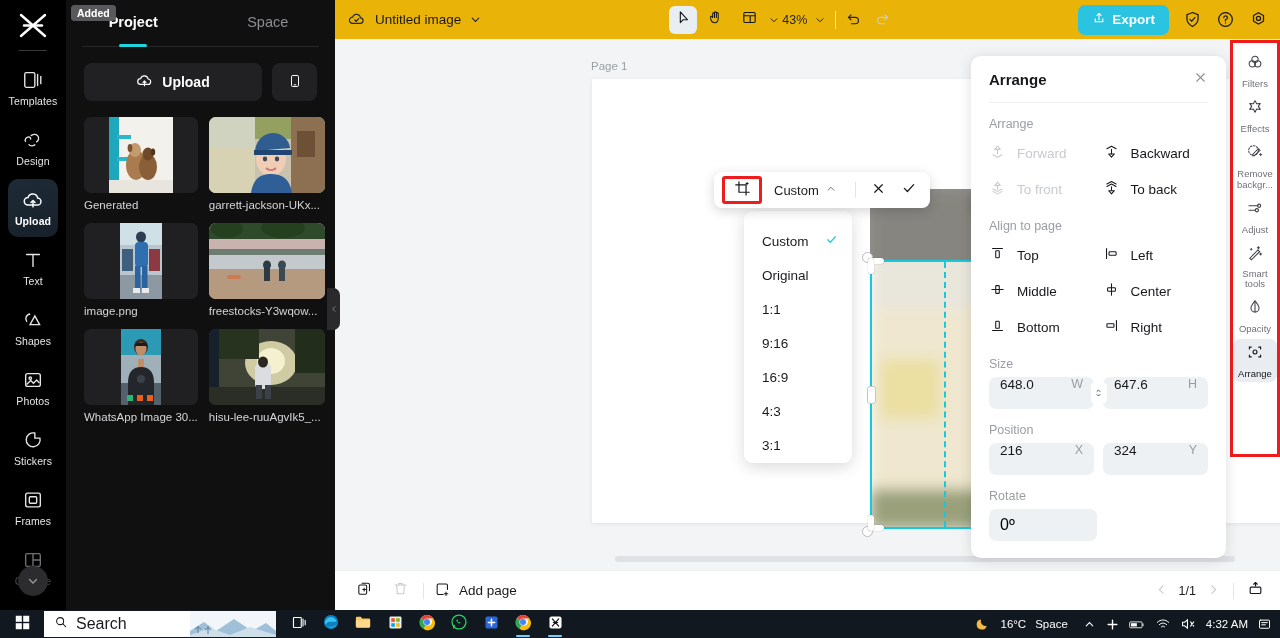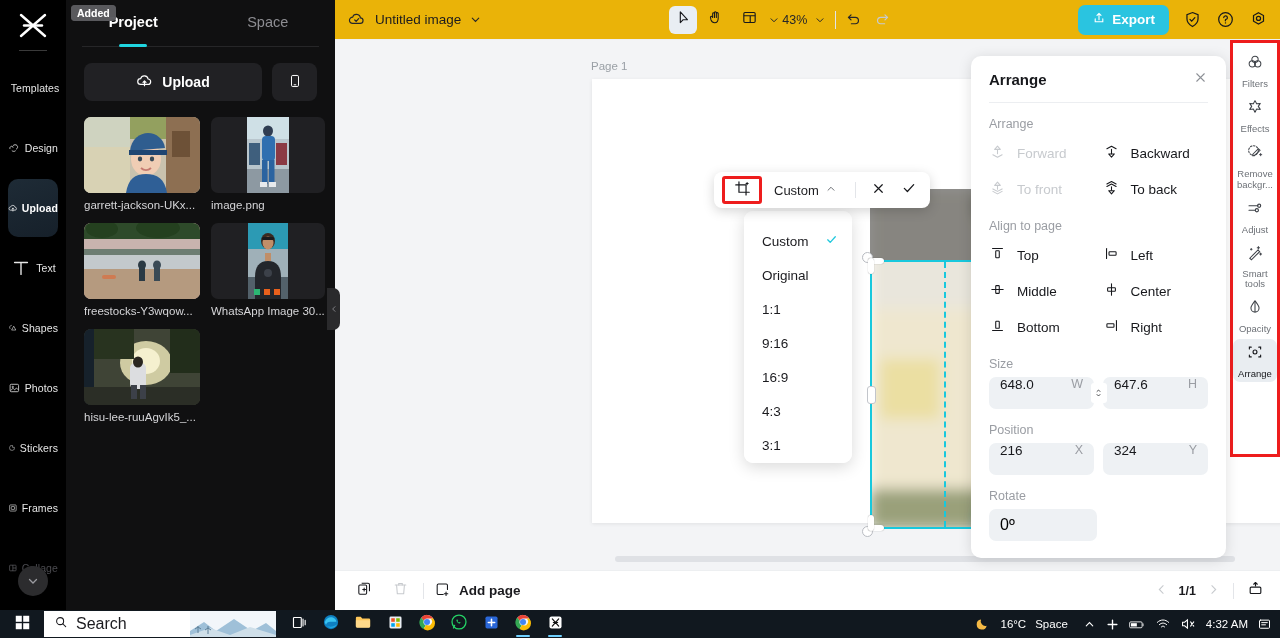--- a/index.html
+++ b/index.html
@@ -15,21 +15,21 @@
   .rail {
     position: absolute; left: 0; top: 0; width: 66px; height: 610px;
     background: #000000;
     display: flex; flex-direction: column; align-items: center;
     padding-top: 4px;
   }
   .rail-logo { width: 46px; height: 40px; display:flex; align-items:center; justify-content:center; margin-top: 2px;}
   .rail-divider { width: 28px; height: 1px; background: #3a3a3a; margin: 4px 0 8px 0; }
   .rail-item {
     width: 50px; height: 58px; border-radius: 10px;
-    display: flex; flex-direction: row; align-items: center; justify-content: center;
+    display: flex; flex-direction: column; align-items: center; justify-content: center;
     gap: 4px; margin-bottom: 2px; cursor: pointer;
   }
   .rail-item.active { background: linear-gradient(160deg,#1e2b36,#16202a); }
   .rail-item .lbl { font-size: 10.5px; color: #e6e6e6; letter-spacing:.1px; }
   .rail-item.active .lbl { color:#ffffff; font-weight:600; }
   .rail-ic { width: 22px; height: 22px; display:block; }
   .rail-chev {
     position:absolute; left: 18px; top: 566px;
     width: 30px; height: 30px; border-radius: 50%;
     background: #2c2c2e; display:flex; align-items:center; justify-content:center;
@@ -207,21 +207,21 @@
     display:flex; flex-direction:column; align-items:center; gap:3px; cursor:pointer;
   }
   .rr-item.active { background:#e9edf1; }
   .rr-lbl { font-size: 9.5px; color:#6d7177; line-height: 11px; text-align:center; max-width: 44px; }
   .rr-item.active .rr-lbl { color:#17181c; }
 
   
   .bottombar {
     position:absolute; left:335px; top: 570px; width: 945px; height: 40px;
     background:#ffffff; border-top:1px solid #edeff1;
-    display:flex; align-items:center; padding: 0 16px; font-weight: bold;
+    display:flex; align-items:center; padding: 0 16px;
   }
   .bb-ic { width:26px; height:26px; display:flex; align-items:center; justify-content:center; cursor:pointer; }
   .bb-sep { width:1px; height:16px; background:#e3e5e9; margin: 0 10px; }
   .addpage { display:flex; align-items:center; gap: 8px; font-size:13.5px; color:#1b1b1f; cursor:pointer; }
   .pager { margin-left:auto; display:flex; align-items:center; gap: 11px; }
   .pg-n { font-size: 12.5px; color:#1b1b1f; }
 
   
   .taskbar {
     position:absolute; left:0; top: 610px; width: 1280px; height: 28px;
@@ -356,20 +356,38 @@
           <svg width="14" height="18" viewBox="0 0 24 24" fill="none" stroke="#fff" stroke-width="1.7">
             <rect x="6" y="2.5" width="12" height="19" rx="2.2"></rect>
             <path d="M10.5 18.5h3" stroke-linecap="round"></path>
           </svg>
         </span>
       </button>
     </div>
 
     <div class="grid">
 
+      <div class="cell">
+        <div class="thumb">
+          <svg class="inner" viewBox="0 0 64 76" preserveAspectRatio="xMidYMid meet" width="64" height="76">
+            <rect width="64" height="76" fill="#f3f1ec"></rect>
+            <rect x="0" y="0" width="10" height="76" fill="#1fa8bd"></rect>
+            <rect x="8" y="18" width="14" height="4" fill="#2bb6c9"></rect>
+            <rect x="8" y="40" width="14" height="4" fill="#2bb6c9"></rect>
+            <rect x="0" y="63" width="64" height="13" fill="#e8e5de"></rect>
+            <ellipse cx="27" cy="48" rx="10" ry="15" fill="#a97b4f"></ellipse>
+            <ellipse cx="39" cy="50" rx="9" ry="13" fill="#8a5f38"></ellipse>
+            <ellipse cx="26" cy="33" rx="6" ry="7" fill="#c49b6c"></ellipse>
+            <ellipse cx="39" cy="37" rx="5.5" ry="6.5" fill="#6f4a2a"></ellipse>
+            <ellipse cx="21" cy="31" rx="2.4" ry="4" fill="#7c5331"></ellipse>
+            <ellipse cx="44" cy="35" rx="2.2" ry="3.6" fill="#4f3420"></ellipse>
+          </svg>
+        </div>
+        <div class="cap">Generated</div>
+      </div>
 
       <div class="cell">
         <div class="thumb">
           <svg class="inner" viewBox="0 0 116 76" width="116" height="76" preserveAspectRatio="xMidYMid slice">
             <rect width="116" height="76" fill="#c9c2ae"></rect>
             <rect x="0" y="0" width="46" height="76" fill="#cfd3c0"></rect>
             <rect x="0" y="30" width="46" height="46" fill="#d8d2b4"></rect>
             <rect x="82" y="0" width="34" height="76" fill="#8d6f52"></rect>
             <rect x="88" y="14" width="18" height="26" fill="#6d5137"></rect>
             <rect x="46" y="0" width="36" height="22" fill="#93a05f"></rect>

